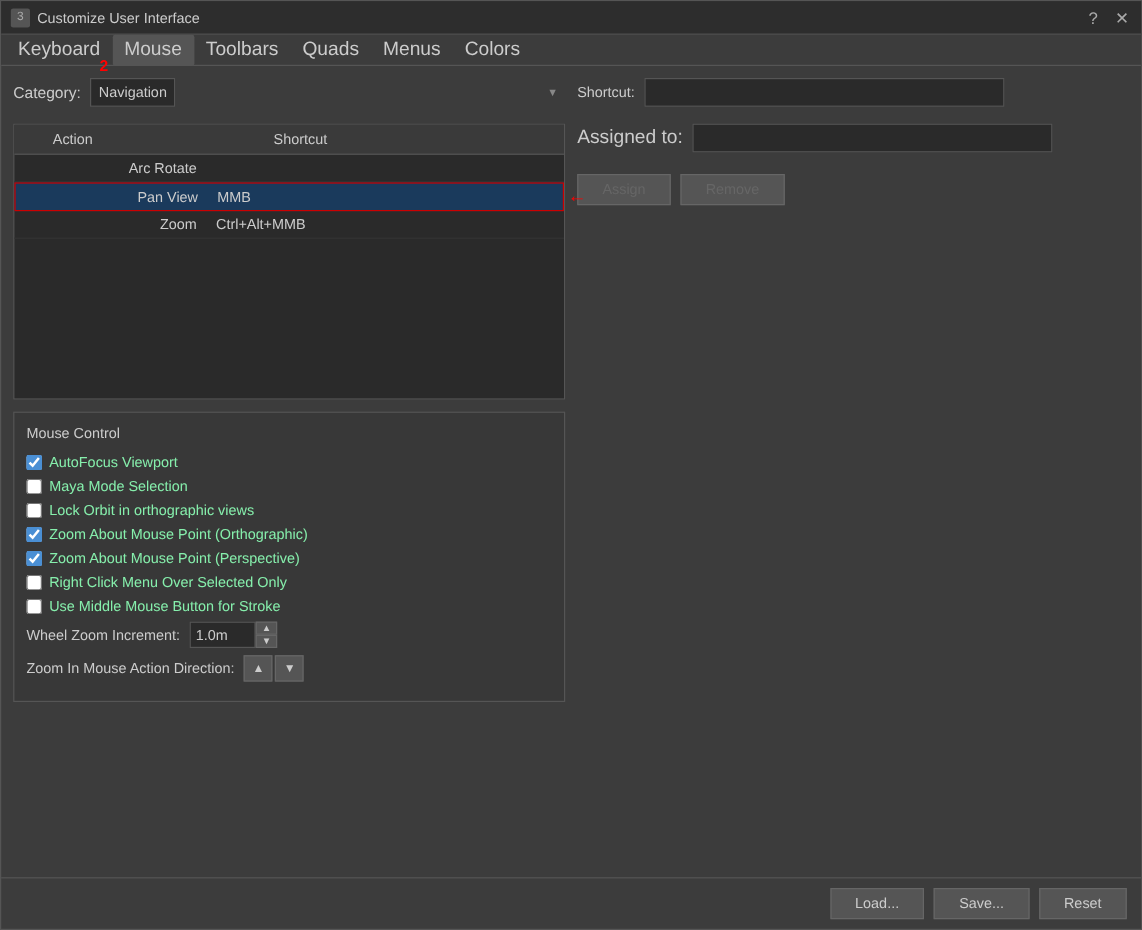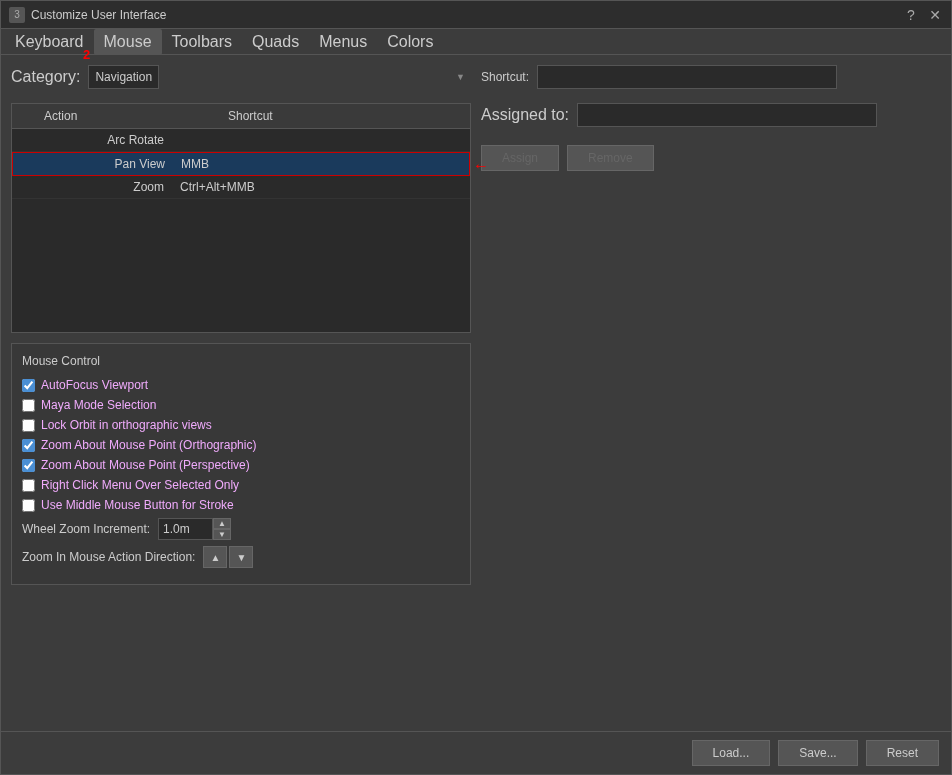--- a/index.html
+++ b/index.html
@@ -104,21 +104,21 @@
       padding-top: 0px;
     }
     .category-row {
       display: flex;
       align-items: center;
       gap: 8px;
       margin-bottom: 4px;
     }
     .category-label {
       color: #ccc;
-      font-size: 16px;
+      font-size: 13px;
       white-space: nowrap;
     }
     .category-select {
       flex: 1;
       background: #2a2a2a;
       border: 1px solid #555;
       color: #ccc;
       padding: 3px 6px;
       font-size: 12px;
       height: 24px;
@@ -197,21 +197,21 @@
       margin-bottom: 6px;
     }
     .checkbox-input {
       width: 13px;
       height: 13px;
       cursor: pointer;
       accent-color: #4a8fd4;
     }
     .checkbox-label {
       font-size: 12px;
-      color: #f0abfc;
+      color: #86efac;
     }
     .field-row {
       display: flex;
       align-items: center;
       gap: 8px;
       margin-bottom: 6px;
     }
     .field-label {
       font-size: 12px;
       color: #ccc;

